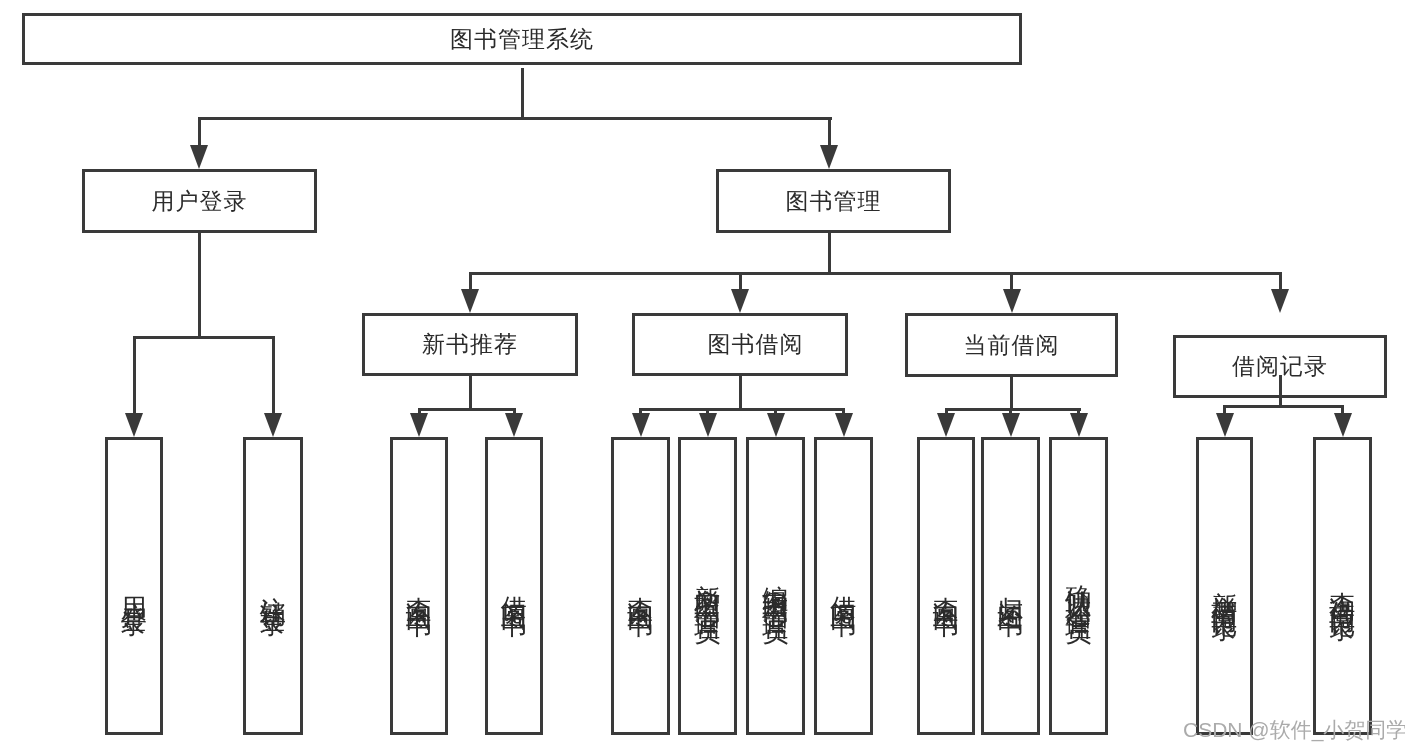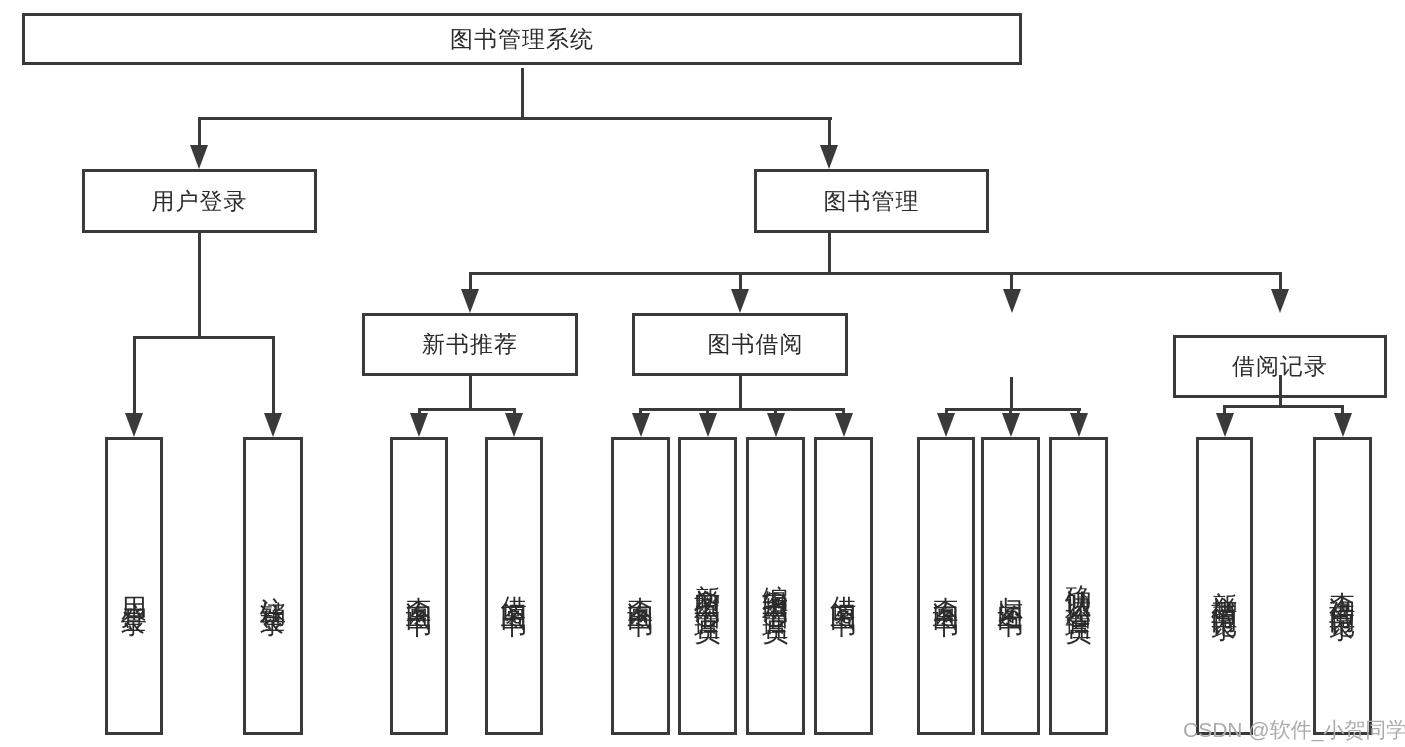--- a/index.html
+++ b/index.html
@@ -72,29 +72,32 @@
 
 <div id="stage">
 
   <div class="box" style="left:22px; top:13px; width:1000px; height:52px;">
     <span class="hlabel">图书管理系统</span>
   </div>
 
   <div class="box" style="left:82px; top:169px; width:235px; height:64px;">
     <span class="hlabel">用户登录</span>
   </div>
-  <div class="box" style="left:754px; top:169px; width:235px; height:64px;">
+  <div class="box" style="left:716px; top:169px; width:235px; height:64px;">
     <span class="hlabel">图书管理</span>
   </div>
 
   <div class="box" style="left:362px; top:313px; width:216px; height:63px;">
     <span class="hlabel">新书推荐</span>
   </div>
   <div class="box" style="left:632px; top:313px; width:216px; height:63px;padding-left:31px;">
     <span class="hlabel">图书借阅</span>
+  </div>
+  <div class="box" style="left:905px; top:313px; width:213px; height:64px;">
+    <span class="hlabel">当前借阅</span>
   </div>
   <div class="box" style="left:1173px; top:313px; width:214px; height:63px;margin-top:22px;">
     <span class="hlabel">借阅记录</span>
   </div>
 
   <div class="box" style="left:105px; top:437px; width:58px; height:298px;">
     <span class="vlabel">用户登录</span>
   </div>
   <div class="box" style="left:243px; top:437px; width:60px; height:298px;">
     <span class="vlabel">注销登录</span>

